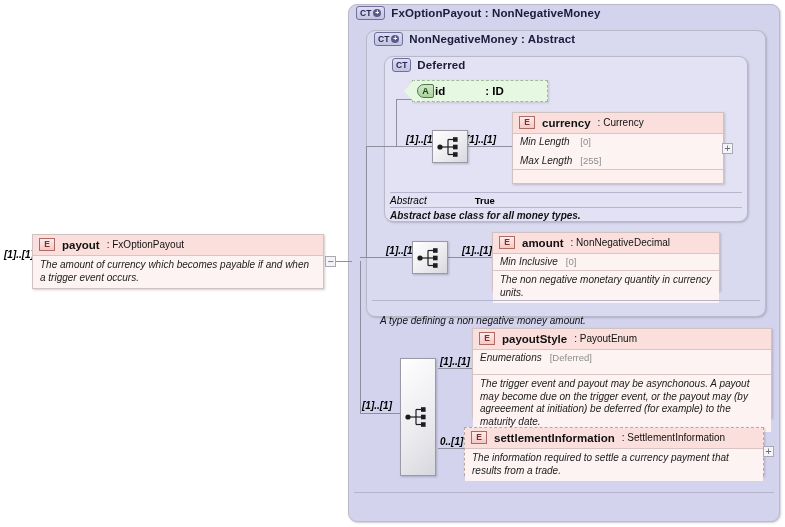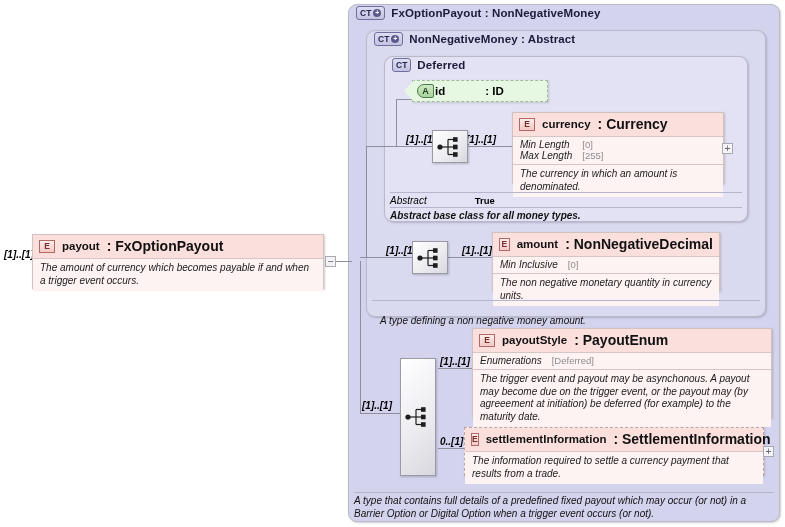--- a/index.html
+++ b/index.html
@@ -78,29 +78,30 @@
     display:inline-flex;align-items:center;justify-content:center;
     width:16px;height:13px;
     border:1px solid #b06a66;
     background:linear-gradient(#fdecea,#f3c9c6);
     color:#7c2f2b;
     font-size:8.5px;font-weight:bold;
     line-height:1;
     box-sizing:border-box;
   }
   .e-name{font-weight:bold;font-size:11.5px;color:#111;white-space:nowrap;}
-  .e-type{font-weight:bold;font-size:14px;color:#111;white-space:nowrap;}
+  .e-type{font-weight:normal;font-size:10px;color:#111;white-space:nowrap;}
   .sep{border-top:1px solid #d8c4c2;}
   .facets{
     padding:2px 7px 3px 7px;
     display:grid;
     grid-template-columns:auto 1fr;
     column-gap:10px;
     row-gap:0px;
     background:#fdf3f2;
+    gap:8px;
   }
   .facet-k{font-style:italic;font-size:10px;color:#222;white-space:nowrap;}
   .facet-v{font-size:9.5px;color:#8d8d8d;white-space:nowrap;}
   .desc{
     padding:3px 7px 4px 7px;
     font-style:italic;font-size:10px;
     line-height:1.25;
     color:#1a1a1a;
     background:#fdf3f2;
   }
@@ -318,21 +319,20 @@
       <span class="e-type"><span>:</span>&nbsp;<span>Currency</span></span>
     </div>
     <div class="sep"></div>
     <div class="facets">
       <span class="facet-k">Min Length</span>
       <span class="facet-v">[0]</span>
       <span class="facet-k">Max Length</span>
       <span class="facet-v">[255]</span>
     </div>
     <div class="sep"></div>
-    <div class="desc">The currency in which an amount is denominated.</div>
   </div>
   <div class="pm" style="left:722px;top:143px;">+</div>
 
   <div class="hrule" style="left:390px;top:192px;width:352px;"></div>
   <div class="metarow" style="left:390px;top:195px;width:200px;">
     <span class="k">Abstract</span>
     <span class="v">True</span>
   </div>
   <div class="hrule" style="left:390px;top:207px;width:352px;"></div>
   <div class="ctdesc" style="left:390px;top:209px;width:350px;font-weight:bold;">Abstract base class for all money types.</div>
@@ -376,15 +376,14 @@
       <span class="e-badge">E</span>
       <span class="e-name">settlementInformation</span>
       <span class="e-type"><span>:</span>&nbsp;<span>SettlementInformation</span></span>
     </div>
     <div class="sep"></div>
     <div class="desc">The information required to settle a currency payment that results from a trade.</div>
   </div>
   <div class="pm" style="left:763px;top:446px;">+</div>
 
   <div class="hrule" style="left:354px;top:492px;width:420px;"></div>
-  <div class="ctdesc" style="left:354px;top:494px;width:418px;">A type that contains full details of a predefined fixed payout which may occur (or not) in a Barrier Option or Digital Option when a trigger event occurs (or not).</div>
 
 </div>
 
 </body></html>

